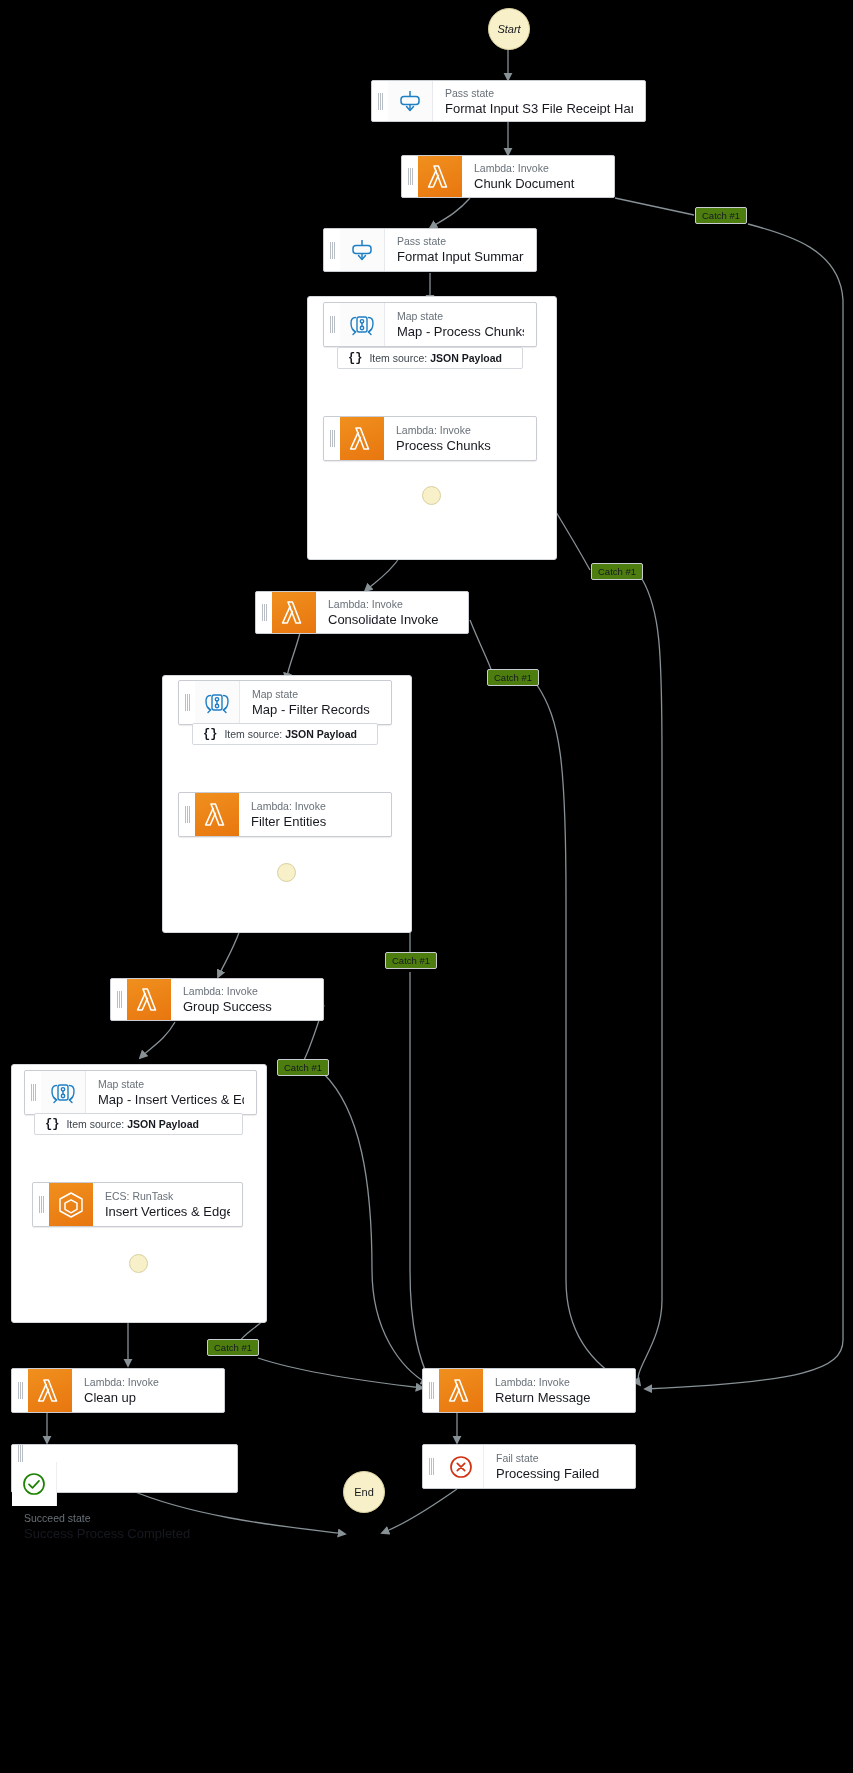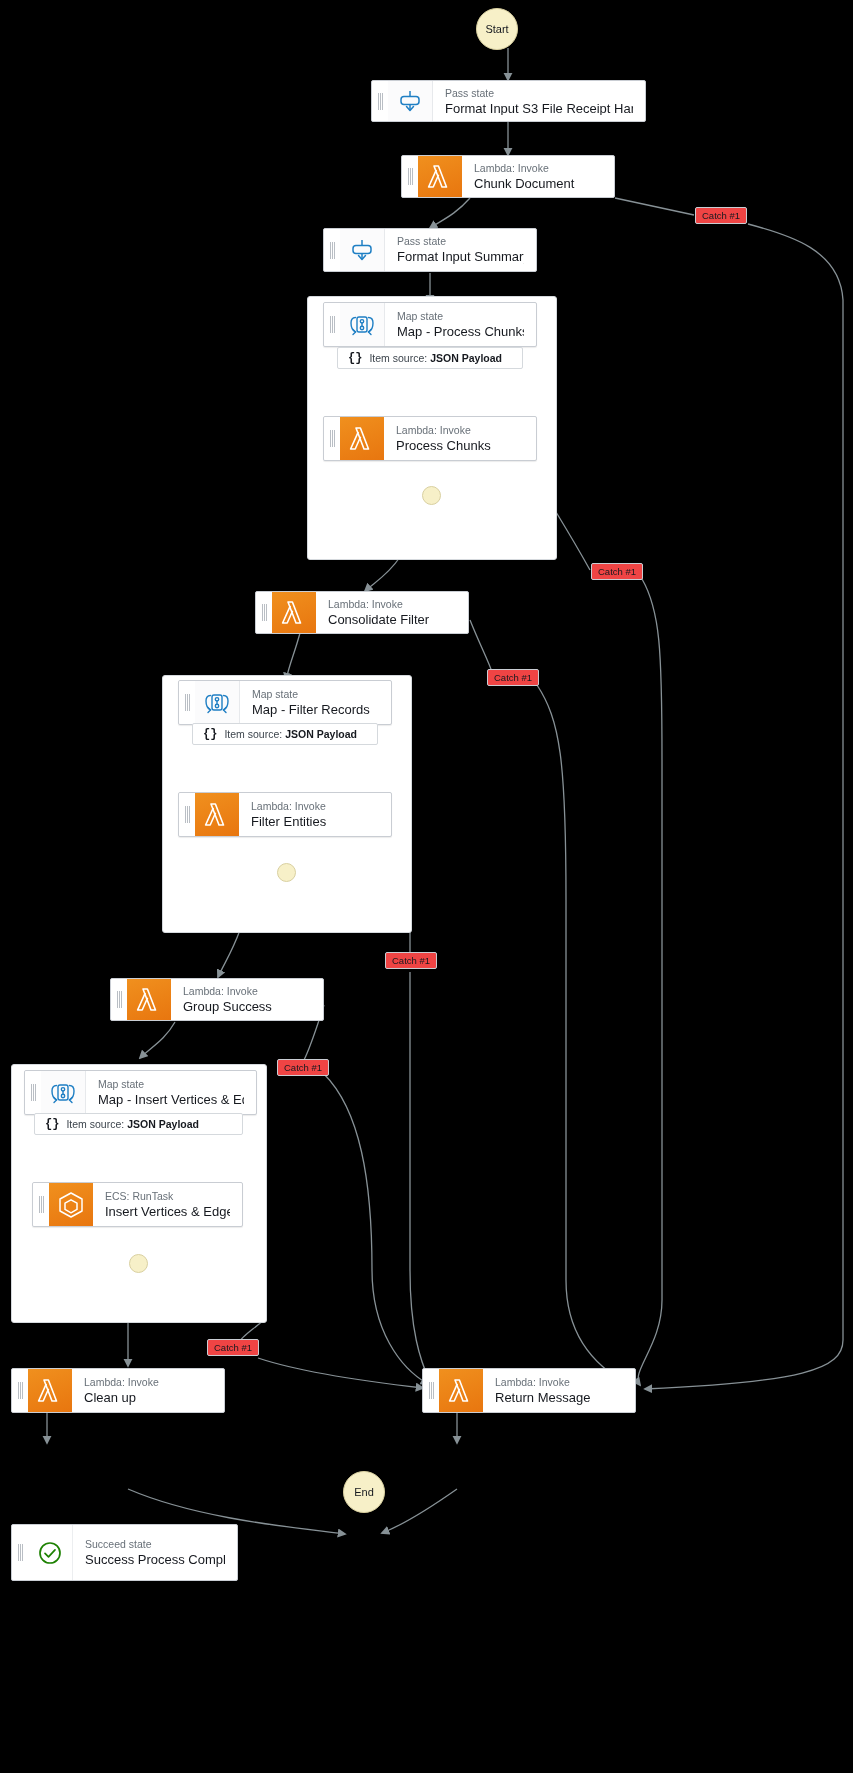--- a/index.html
+++ b/index.html
@@ -35,21 +35,21 @@
   .mapgroup{position:absolute;background:#fff;border:1px solid #d5d9dd;border-radius:3px;
             box-shadow:0 1px 2px rgba(0,0,0,.10);}
   .itemsrc{position:absolute;background:#fff;border:1px solid #d5d9dd;border-radius:2px;
            height:22px;display:flex;align-items:center;padding:0 10px;
            font-size:10.5px;color:#3d454d;white-space:nowrap;box-sizing:border-box;}
   .itemsrc .brace{color:#16191f;font-weight:bold;font-size:12px;margin-right:7px;
                   font-family:"Liberation Mono","DejaVu Sans Mono",monospace;}
   .itemsrc b{font-weight:bold;color:#16191f;margin-left:3px;}
 
   
-  .catch{position:absolute;background:#ef4444;border:1px solid #c9cdd3;border-radius:2px;
+  .catch{position:absolute;background:#4d7c0f;border:1px solid #c9cdd3;border-radius:2px;
          height:17px;padding:0 6px;display:flex;align-items:center;
          font-size:9.5px;color:#16191f;white-space:nowrap;box-sizing:border-box;}
 
   svg{display:block;}
 </style>
 </head>
 <body>
 
 <div id="canvas">
 
@@ -112,21 +112,21 @@
       <path d="M410,972 C410,1060 410,1180 410,1270 C410,1330 420,1360 430,1382"></path>
 
       <path d="M324,1005 C316,1030 310,1048 304,1060" marker-end="none"></path>
       <path d="M324,1074 C360,1110 372,1180 372,1270 C372,1330 400,1368 428,1384"></path>
 
       <path d="M264,1320 C240,1340 228,1344 256,1348" marker-end="none"></path>
       <path d="M258,1358 C300,1372 370,1382 423,1388"></path>
     </g>
   </svg>
 
-  <div class="terminal" style="left:476px;top:8px;width:40px;height:40px;">
+  <div class="terminal" style="left:488px;top:8px;width:40px;height:40px;font-style:italic;">
     <span>Start</span>
   </div>
 
   <div class="terminal" style="left:343px;top:1471px;width:40px;height:40px;">
     <span>End</span>
   </div>
 
   <div class="mapgroup" style="left:307px;top:296px;width:248px;height:262px;"></div>
   <div class="mapgroup" style="left:162px;top:675px;width:248px;height:256px;"></div>
   <div class="mapgroup" style="left:11px;top:1064px;width:254px;height:257px;"></div>
@@ -234,21 +234,21 @@
         <i></i>
       </div>
     <div class="icon lambda">
       <svg width="30" height="30" viewBox="0 0 30 30" fill="none" stroke="#fff" stroke-width="1.6" stroke-linejoin="round">
         <path d="M9 4 H13.4 L21.5 25 H17 L9 4 Z"></path>
         <path d="M13.6 12.8 L8.2 25 H3.6 L11.3 7.8"></path>
       </svg>
     </div>
     <div class="labels">
       <div class="kind">Lambda: Invoke</div>
-      <div class="name">Consolidate Filter</div>
+      <div class="name">Consolidate Invoke</div>
     </div>
   </div>
 
   <div class="node" style="left:178px;top:680px;width:214px;height:45px;">
     <div class="grip">
         <i></i>
       </div>
     <div class="icon map">
       <svg width="28" height="28" viewBox="0 0 28 28" fill="none" stroke="#1f7fc4" stroke-width="1.4" stroke-linecap="round">
         <path d="M7.5 6.5 C4 6.5 3 9 3 12 C3 16 4.5 19.5 7.5 21"></path>
@@ -378,36 +378,51 @@
         <path d="M9 4 H13.4 L21.5 25 H17 L9 4 Z"></path>
         <path d="M13.6 12.8 L8.2 25 H3.6 L11.3 7.8"></path>
       </svg>
     </div>
     <div class="labels">
       <div class="kind">Lambda: Invoke</div>
       <div class="name">Return Message</div>
     </div>
   </div>
 
-  <div class="node" style="left:11px;top:1524px;width:227px;height:57px;">
+  <div class="node" style="left:11px;top:1444px;width:227px;height:49px;flex-direction:column;">
     <div class="grip">
         <i></i>
       </div>
     <div class="icon succeed">
       <svg width="26" height="26" viewBox="0 0 26 26" fill="none" stroke="#1d8102" stroke-width="1.7">
         <circle cx="13" cy="13" r="10"></circle>
         <path d="M8 13.3 L11.5 16.8 L18 9.8" stroke-linecap="round" stroke-linejoin="round"></path>
       </svg>
     </div>
     <div class="labels">
       <div class="kind">Succeed state</div>
       <div class="name">Success Process Completed</div>
     </div>
   </div>
 
+  <div class="node" style="left:422px;top:1444px;width:214px;height:45px;">
+    <div class="grip">
+        <i></i>
+      </div>
+    <div class="icon fail">
+      <svg width="26" height="26" viewBox="0 0 26 26" fill="none" stroke="#d13212" stroke-width="1.7">
+        <circle cx="13" cy="13" r="10"></circle>
+        <path d="M9.3 9.3 L16.7 16.7 M16.7 9.3 L9.3 16.7" stroke-linecap="round"></path>
+      </svg>
+    </div>
+    <div class="labels">
+      <div class="kind">Fail state</div>
+      <div class="name">Processing Failed</div>
+    </div>
+  </div>
 
   <div class="catch" style="left:695px;top:207px;">
     <span>Catch #1</span>
   </div>
   <div class="catch" style="left:591px;top:563px;">
     <span>Catch #1</span>
   </div>
   <div class="catch" style="left:487px;top:669px;">
     <span>Catch #1</span>
   </div>

